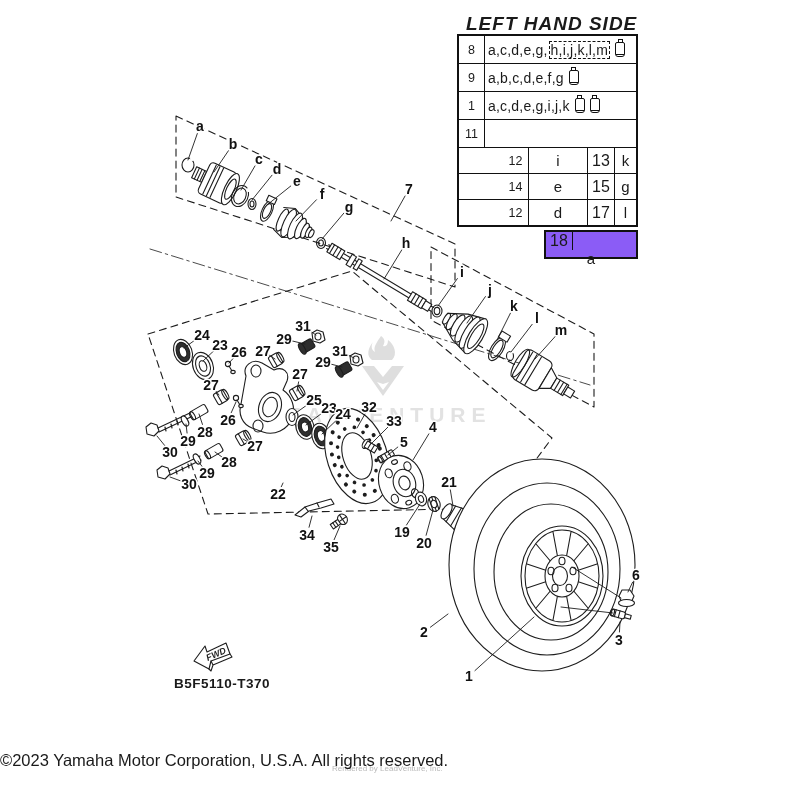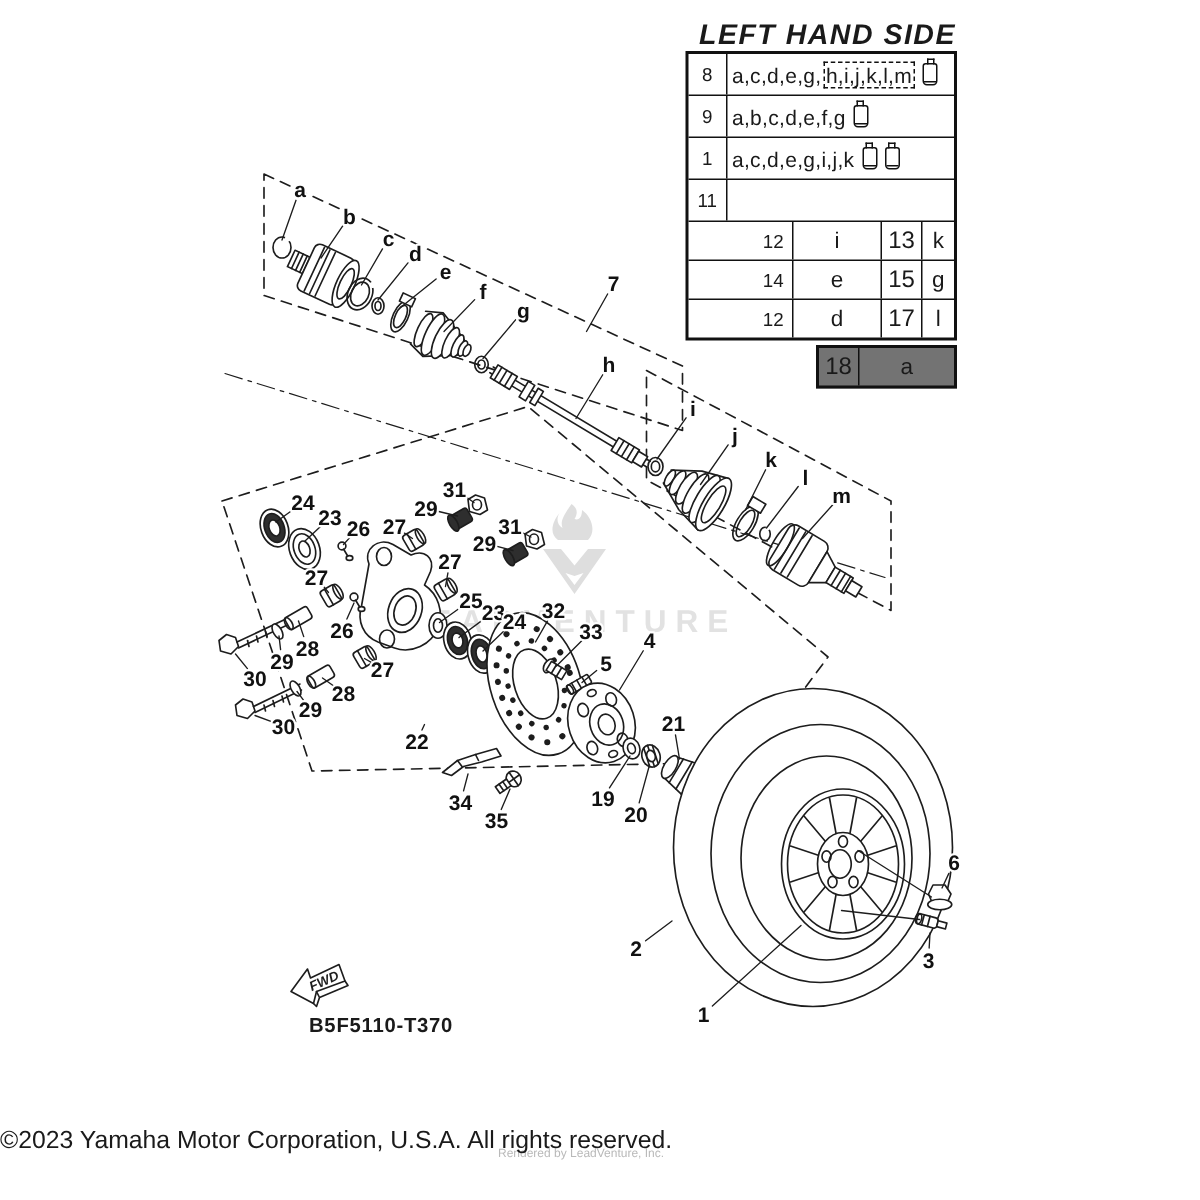--- a/index.html
+++ b/index.html
@@ -28,30 +28,30 @@
   .pt-dashed{border:1.5px dashed #111;padding:0 1px;margin-left:1px;text-align:center;}
   .pt-grow{display:flex;height:25px;padding-left:44px;}
   .c-num{width:25px;border-right:1.5px solid #111;display:flex;align-items:center;
          justify-content:center;font-size:12.5px;flex:none;}
   .c-val{width:58px;border-right:1.5px solid #111;display:flex;align-items:center;
          justify-content:center;font-size:15px;flex:none;}
   .c-num2{width:26px;border-right:1.5px solid #111;display:flex;align-items:center;
           justify-content:center;font-size:16px;flex:none;}
   .c-val2{flex:1;display:flex;align-items:center;justify-content:center;font-size:15px;}
   .pt-row18{position:absolute;left:87px;top:216px;width:94px;height:29px;
-            border:2px solid #111;display:flex;background:#737373;box-sizing:border-box;}
+            border:2px solid #111;display:flex;background:#8b5cf6;box-sizing:border-box;flex-direction:column;}
   
   .tube{display:inline-block;width:8px;height:13px;border:1.3px solid #111;
         border-radius:2px 2px 3px 3px;position:relative;margin-left:5px;vertical-align:-2px;}
   .tube::before{content:"";position:absolute;top:-4px;left:1.5px;width:3px;height:3px;
         border:1.3px solid #111;border-bottom:none;}
   .tube::after{content:"";position:absolute;bottom:1px;left:0;right:0;border-top:1px solid #111;}
   
   .diagram-code{position:absolute;left:174px;top:676px;font-size:13.5px;font-weight:600;
-                letter-spacing:.5px;z-index:3;margin-left:32px;}
+                letter-spacing:.5px;z-index:3;}
   .copyright{position:absolute;left:0;top:751px;width:744px;text-align:left;
              font-size:16.5px;z-index:3;}
 </style>
 </head>
 <body>
 
 <div id="page">
 
   <div class="wm-big">LEADVENTURE</div>
   <svg class="wm-logo" width="46" height="70">

